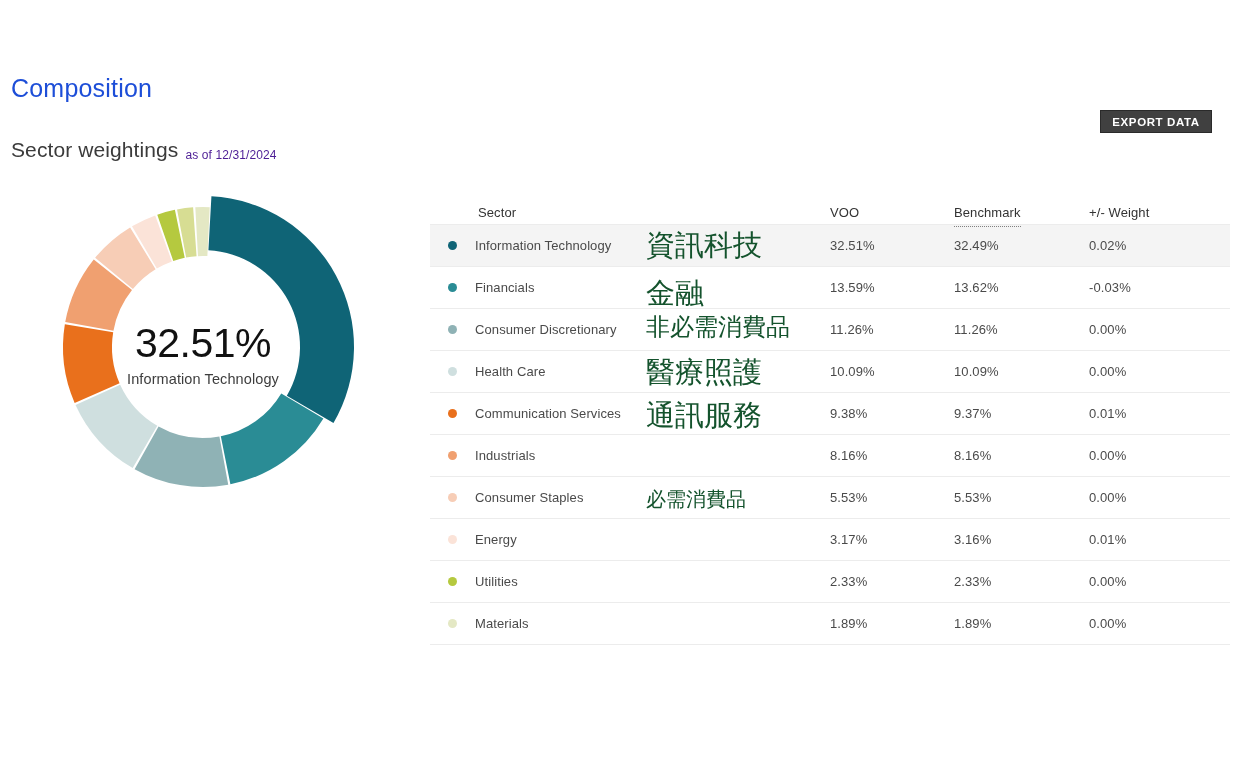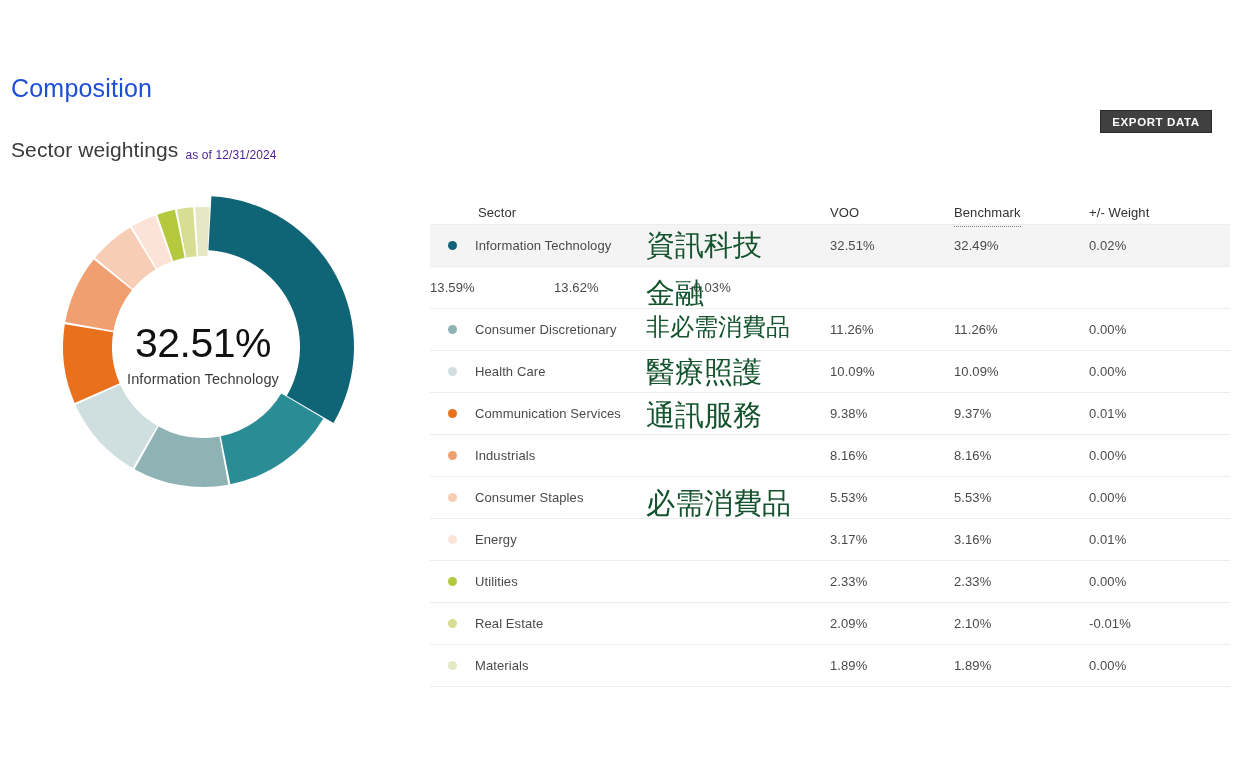--- a/index.html
+++ b/index.html
@@ -216,20 +216,24 @@
       <div class="trow highlight">
         <div class="cell col-sector">
           <span class="dot" style="background: rgb(15, 100, 118);"></span>
           <span class="sector-name">Information Technology</span>
         </div>
         <div class="cell col-voo">32.51%</div>
         <div class="cell col-bench">32.49%</div>
         <div class="cell col-weight">0.02%</div>
       </div>
       <div class="trow">
+        <div class="cell col-sector">
+          <span class="dot" style="background: rgb(42, 140, 149);"></span>
+          <span class="sector-name">Financials</span>
+        </div>
         <div class="cell col-voo">13.59%</div>
         <div class="cell col-bench">13.62%</div>
         <div class="cell col-weight">-0.03%</div>
       </div>
       <div class="trow">
         <div class="cell col-sector">
           <span class="dot" style="background: rgb(143, 178, 181);"></span>
           <span class="sector-name">Consumer Discretionary</span>
         </div>
         <div class="cell col-voo">11.26%</div>
@@ -282,43 +286,34 @@
         <div class="cell col-weight">0.01%</div>
       </div>
       <div class="trow">
         <div class="cell col-sector">
           <span class="dot" style="background: rgb(181, 201, 63);"></span>
           <span class="sector-name">Utilities</span>
         </div>
         <div class="cell col-voo">2.33%</div>
         <div class="cell col-bench">2.33%</div>
         <div class="cell col-weight">0.00%</div>
-      </div>
-      <div class="trow">
-        <div class="cell col-sector">
-          <span class="dot" style="background: rgb(215, 221, 147);"></span>
-          <span class="sector-name">Real Estate</span>
-        </div>
-        <div class="cell col-voo">2.09%</div>
-        <div class="cell col-bench">2.10%</div>
-        <div class="cell col-weight">-0.01%</div>
       </div>
       <div class="trow">
         <div class="cell col-sector">
           <span class="dot" style="background: rgb(228, 232, 196);"></span>
           <span class="sector-name">Materials</span>
         </div>
         <div class="cell col-voo">1.89%</div>
         <div class="cell col-bench">1.89%</div>
         <div class="cell col-weight">0.00%</div>
       </div>
     </div>
   <div id="table-bottom-rule"></div>
 </div>
 
 <div id="annotation-layer">
     <div class="cn-note" style="left: 646px; top: 231px; font-size: 29px;">資訊科技</div>
     <div class="cn-note" style="left: 646px; top: 279px; font-size: 29px;">金融</div>
     <div class="cn-note" style="left: 646px; top: 315px; font-size: 24px;">非必需消費品</div>
     <div class="cn-note" style="left: 646px; top: 358px; font-size: 29px;">醫療照護</div>
     <div class="cn-note" style="left: 646px; top: 401px; font-size: 29px;">通訊服務</div>
-    <div class="cn-note" style="left: 646px; top: 489px; font-size: 29px;">必需消費品</div>
+    <div class="cn-note" style="left: 646px; top: 489px; font-size: 20px;">必需消費品</div>
   </div>
 
 </body></html>

